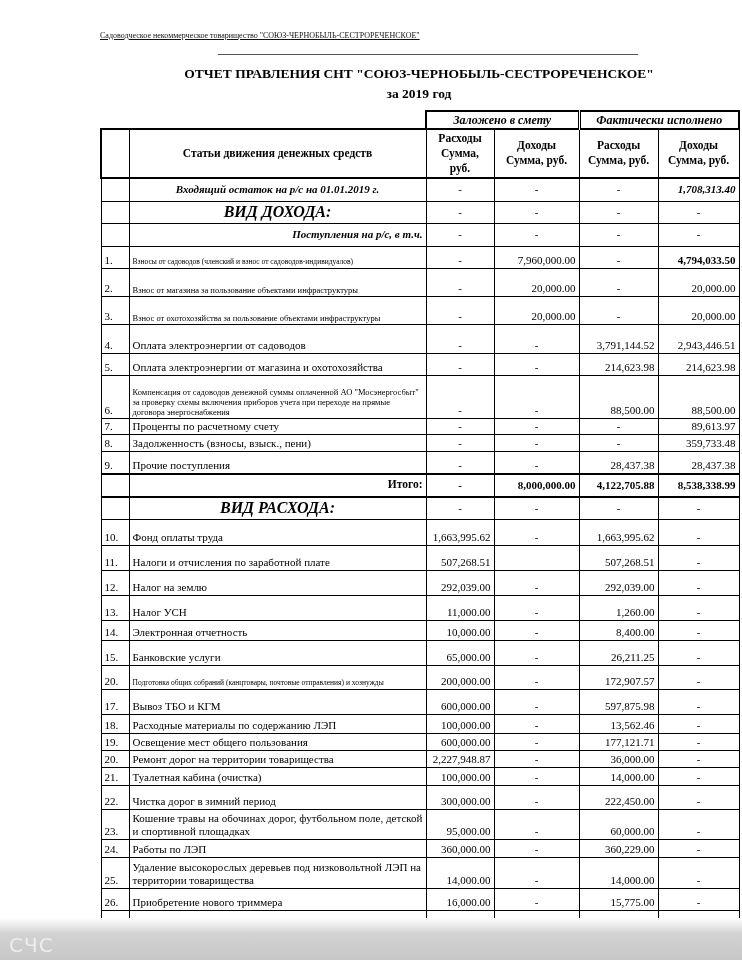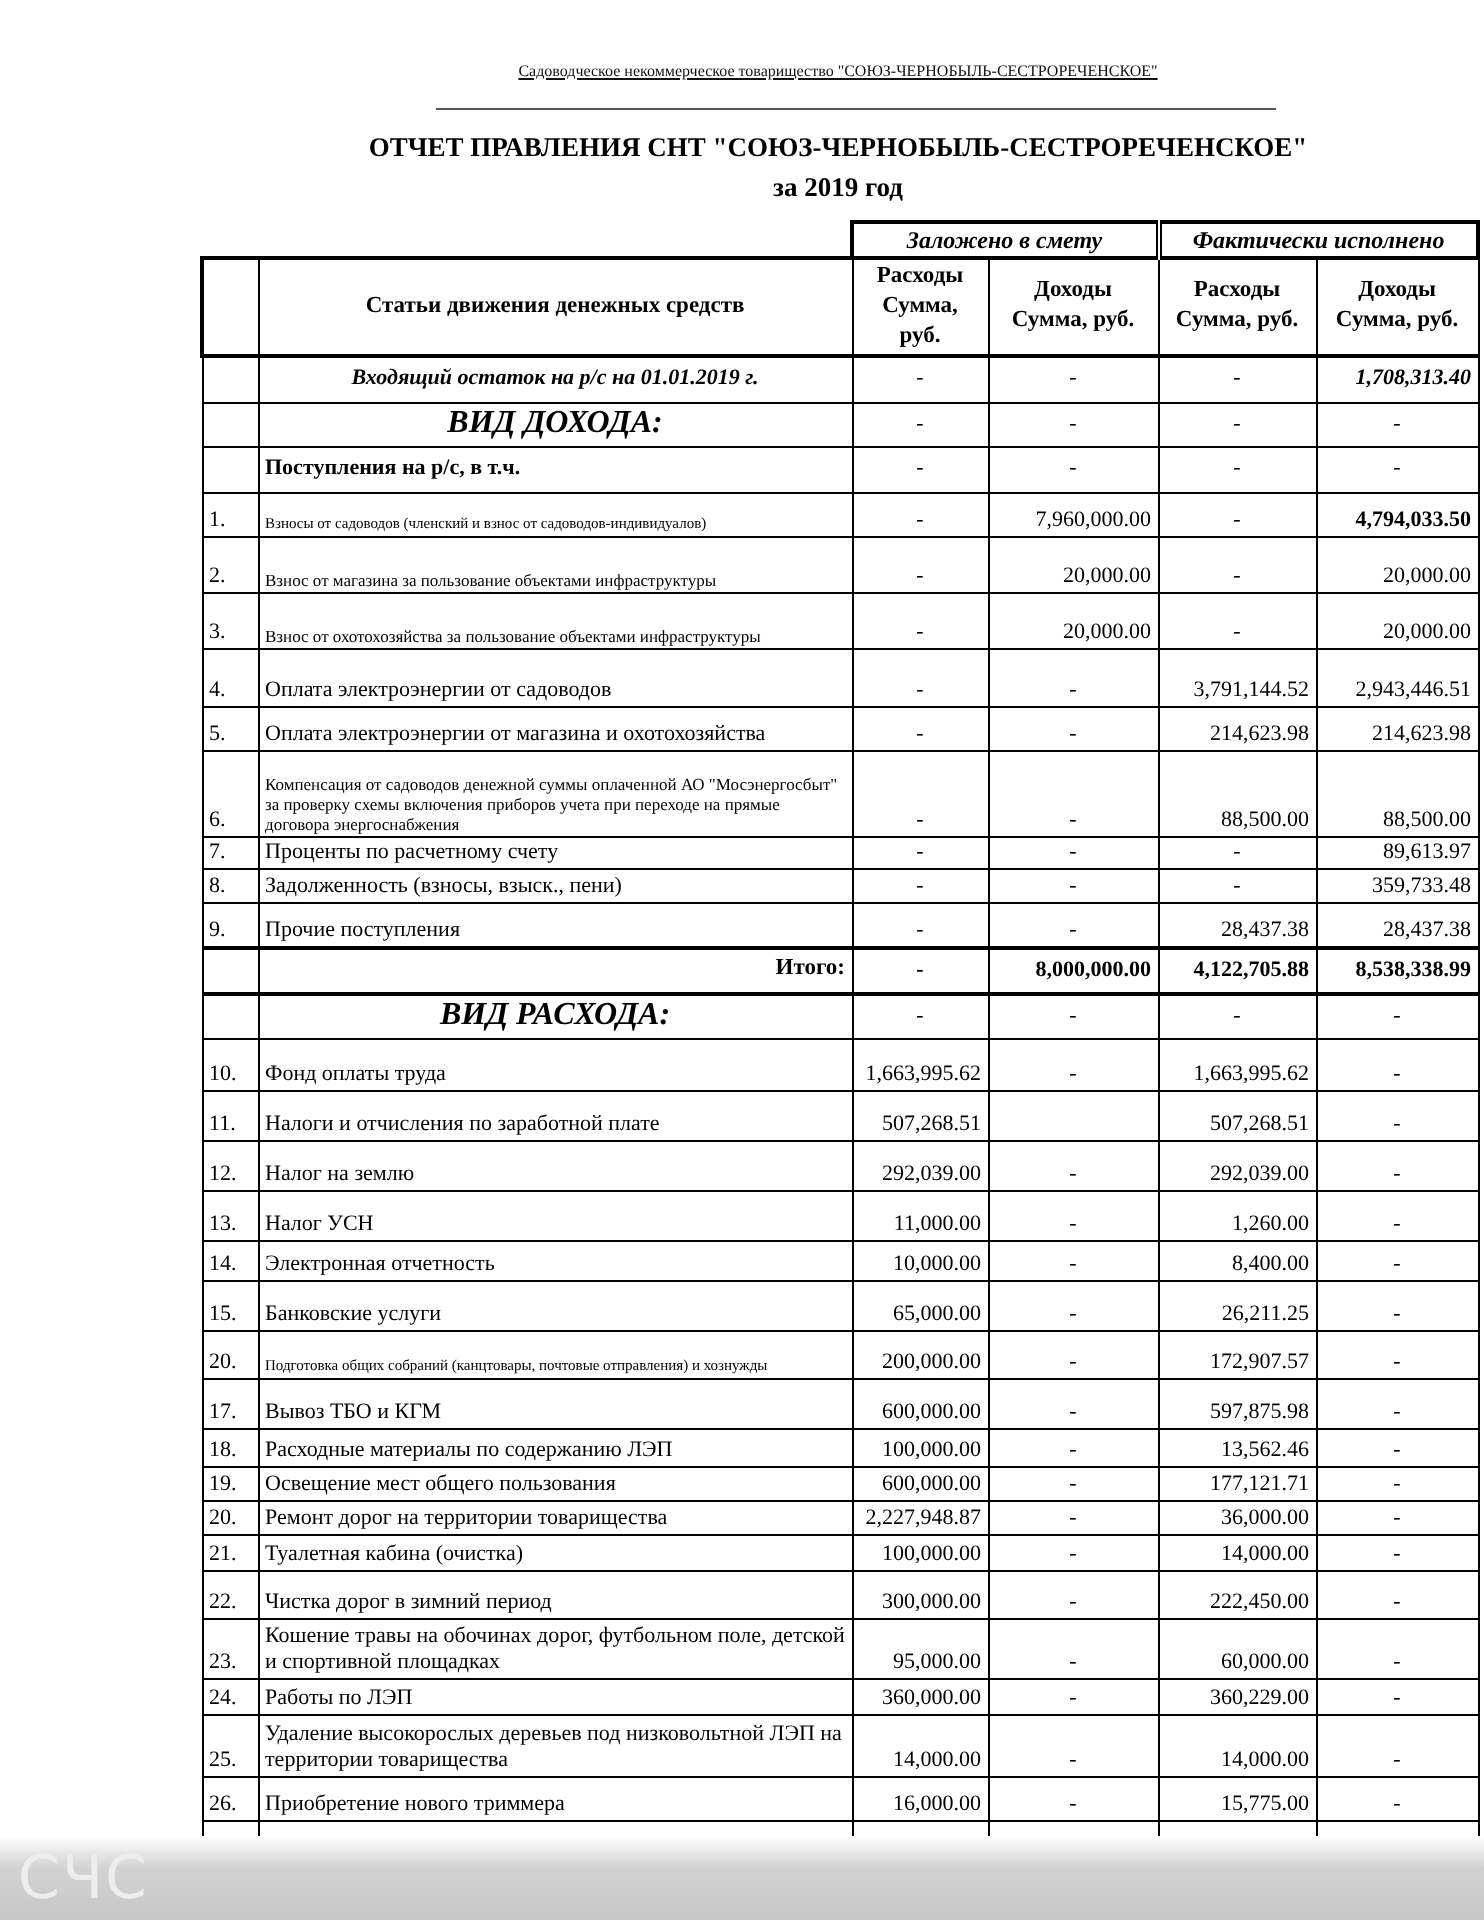--- a/index.html
+++ b/index.html
@@ -3,21 +3,21 @@
 <meta charset="utf-8">
 <style>
   html,body{margin:0;padding:0;}
   body{
     width:742px;height:960px;position:relative;overflow:hidden;
     background:#ffffff;
     font-family:"Liberation Serif","DejaVu Serif",serif;
     color:#000;
   }
   .org{
-    position:absolute;top:31px;left:100px;width:638px;text-align:center;
+    position:absolute;top:31px;left:100px;width:638px;
     font-size:8px;text-decoration:underline;color:#111;
   }
   .rule{position:absolute;top:54px;left:218px;width:420px;border-top:1px solid #555;}
   .title1{position:absolute;top:66px;left:100px;width:638px;text-align:center;font-weight:bold;font-size:13.5px;}
   .title2{position:absolute;top:86px;left:100px;width:638px;text-align:center;font-weight:bold;font-size:13.5px;}
 
   table.report{
     position:absolute;left:100px;top:110px;width:638px;
     border-collapse:collapse;table-layout:fixed;
   }
@@ -48,36 +48,36 @@
   td.cv2{border-left:3px double #000;}
   td.cv3{border-right:2px solid #000;}
   td.c-val{text-align:right;}
   td.c-val.dash{text-align:center;}
   td.c-val.bv{font-weight:bold;}
   
   tr.r-small td.c-desc{font-size:8.5px;}
   tr.r-xsmall td.c-desc{font-size:7.5px;}
   tr.r-opening td.c-desc{font-weight:bold;font-style:italic;text-align:center;vertical-align:middle;}
   tr.r-opening td.c-val{font-style:italic;vertical-align:middle;}
-  tr.r-subsection td.c-desc{font-weight:bold;text-align:left;vertical-align:middle;}
+  tr.r-subsection td.c-desc{font-weight:bold;font-style:italic;text-align:right;vertical-align:middle;}
   tr.r-subsection td.c-val{vertical-align:middle;}
   tr.r-section td.c-desc{font-weight:bold;font-style:italic;text-align:center;font-size:16px;vertical-align:middle;}
   tr.r-section td.c-val{vertical-align:middle;}
   tr.r-total td{font-weight:bold;border-top:2px solid #000;border-bottom:2px solid #000;vertical-align:middle;}
   tr.r-total td.c-desc{text-align:right;font-size:11.5px;}
 
   
   .band{
     position:absolute;left:0;bottom:0;width:742px;height:42px;
     background:linear-gradient(to bottom,#ffffff 0%,#d2d2d2 38%,#c7c7c7 100%);
   }
   .wm{
     position:absolute;left:9px;bottom:3px;
     font-family:"DejaVu Sans","Liberation Sans",sans-serif;
-    font-size:30px;color:#ededed;letter-spacing:1px;
+    font-size:20px;color:#ededed;letter-spacing:1px;
   }
 </style>
 </head>
 <body>
 
 <div class="org">Садоводческое некоммерческое товарищество "СОЮЗ-ЧЕРНОБЫЛЬ-СЕСТРОРЕЧЕНСКОЕ"</div>
 <div class="rule"></div>
 <div class="title1">ОТЧЕТ ПРАВЛЕНИЯ СНТ "СОЮЗ-ЧЕРНОБЫЛЬ-СЕСТРОРЕЧЕНСКОЕ"</div>
 <div class="title2">за 2019 год</div>
 

